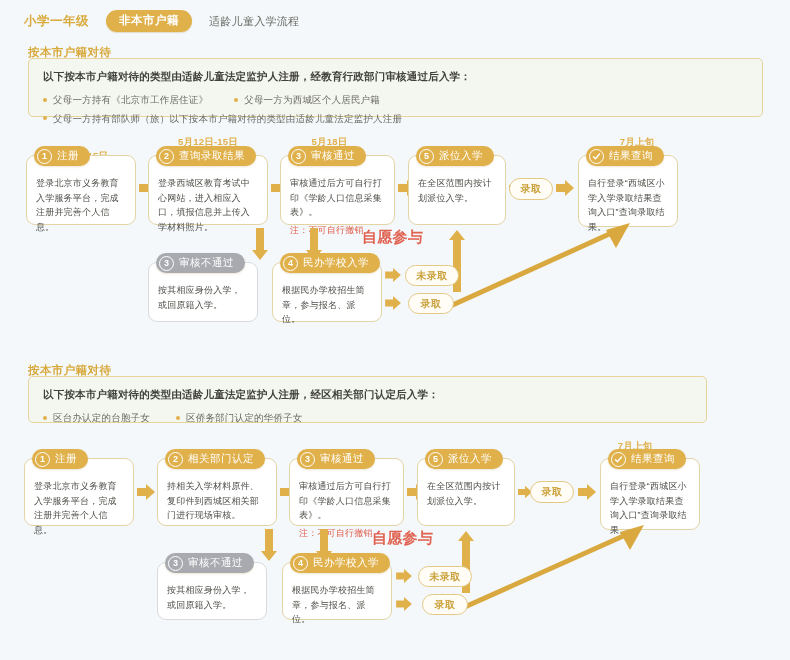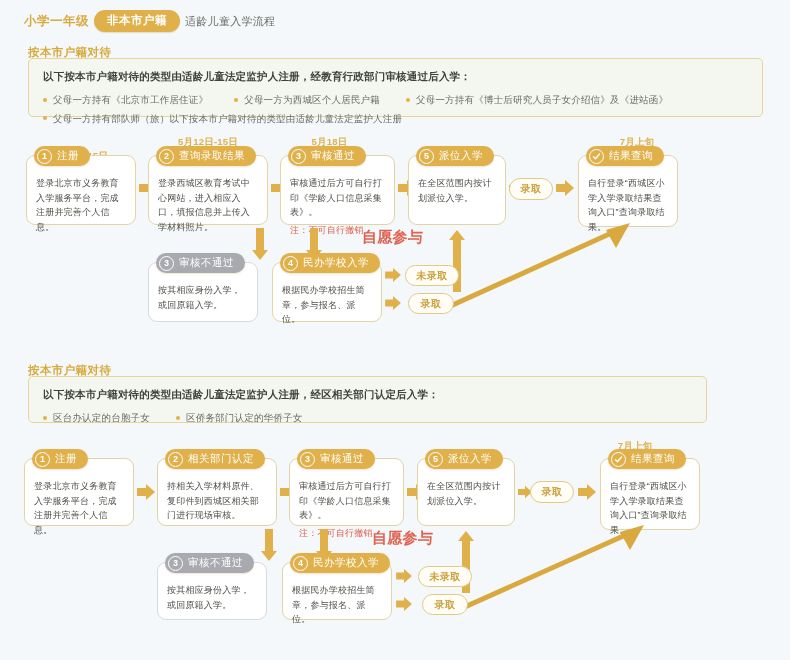--- a/index.html
+++ b/index.html
@@ -9,21 +9,21 @@
     font-family:"Liberation Sans","DejaVu Sans",sans-serif;
     color:#4a4a46;
     overflow:hidden;
     position:relative;
   }
   .page{position:relative;width:790px;height:660px;}
 
   
   .top-header{
     position:absolute;left:24px;top:10px;
-    display:flex;align-items:center;gap:5px;
+    display:flex;align-items:center;gap:17px;
   }
   .top-header .ttl{
     font-size:12.5px;font-weight:bold;color:#d9aa3c;letter-spacing:.5px;
   }
   .top-header .badge{
     background:#e0b04a;color:#ffffff;font-size:11.5px;font-weight:bold;
     border-radius:11px;padding:3px 13px 4px;letter-spacing:.5px;
     box-shadow:0 1px 1px rgba(180,140,50,.25);
   }
   .top-header .sub{font-size:11px;color:#6c6c66;letter-spacing:.3px;}
@@ -127,24 +127,20 @@
       <div class="bullet">
           <span class="dot"></span>
           <span>父母一方持有《北京市工作居住证》</span>
         </div>
       <div class="bullet">
           <span class="dot"></span>
           <span>父母一方为西城区个人居民户籍</span>
         </div>
       <div class="bullet">
           <span class="dot"></span>
-          <span>父母一方持有《博士后研究人员子女介绍信》及《进站函》</span>
-        </div>
-      <div class="bullet">
-          <span class="dot"></span>
           <span>父母一方持有部队师（旅）以下按本市户籍对待的类型由适龄儿童法定监护人注册</span>
         </div>
     </div>
   </div>
 
   <div class="flow">
 
     <div class="datelab" style="left:26px;top:150px;width:110px;">5月5日-15日</div>
     <div class="datelab" style="left:148px;top:136px;width:120px;">5月12日-15日</div>
     <div class="datelab" style="left:272px;top:136px;width:115px;">5月18日</div>

